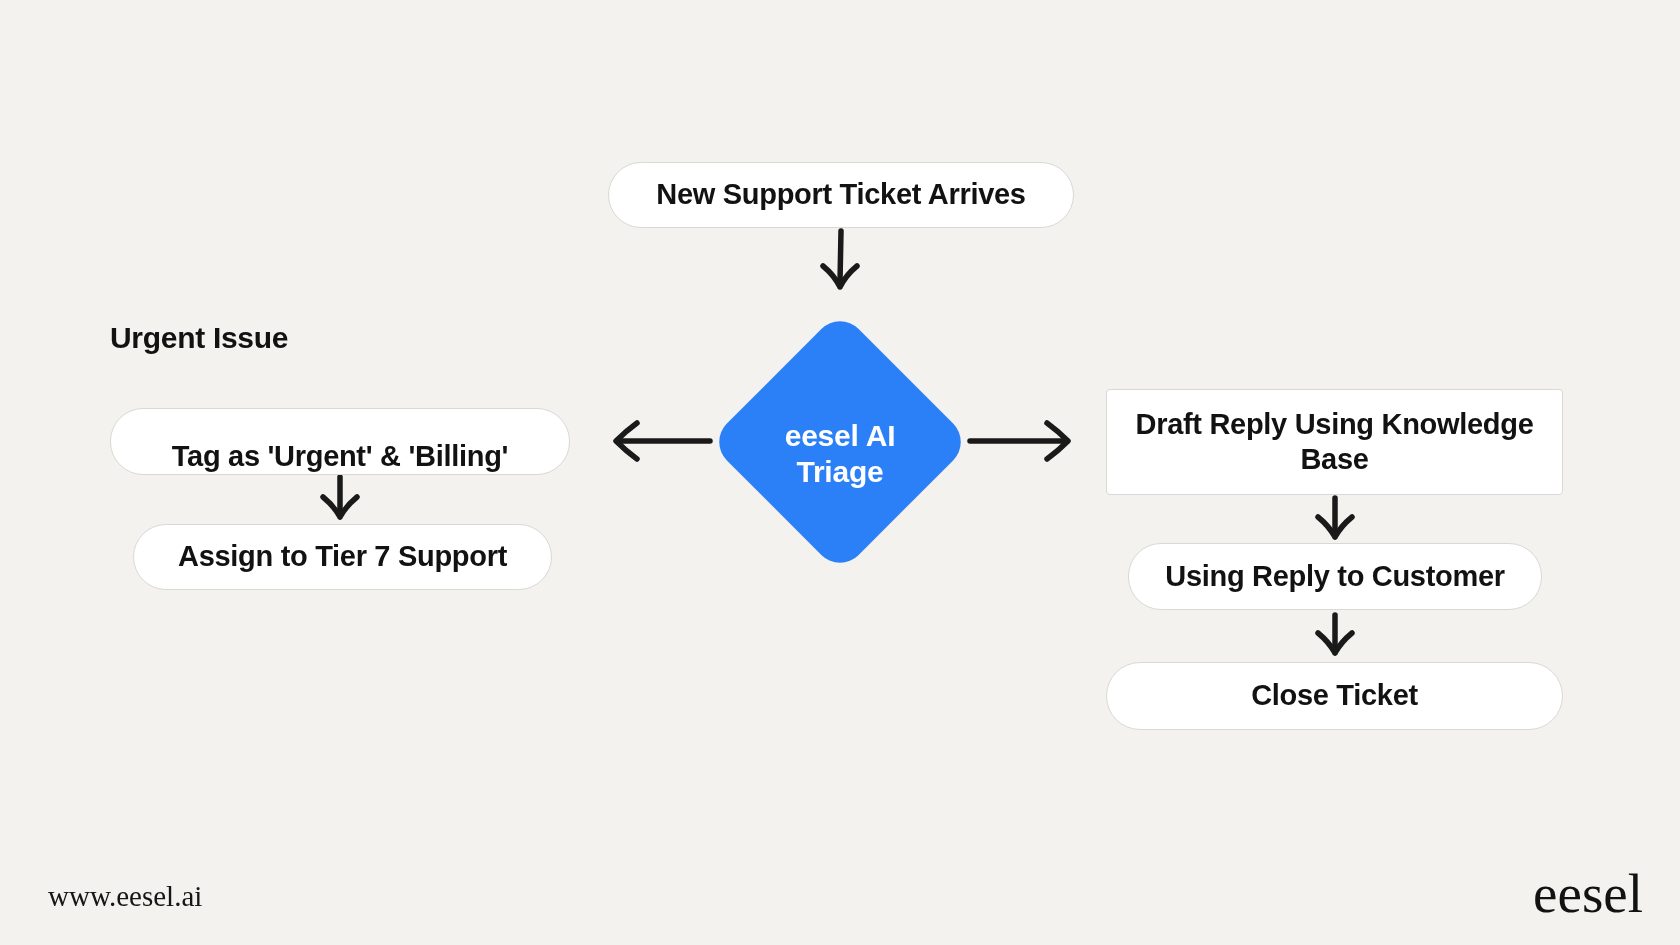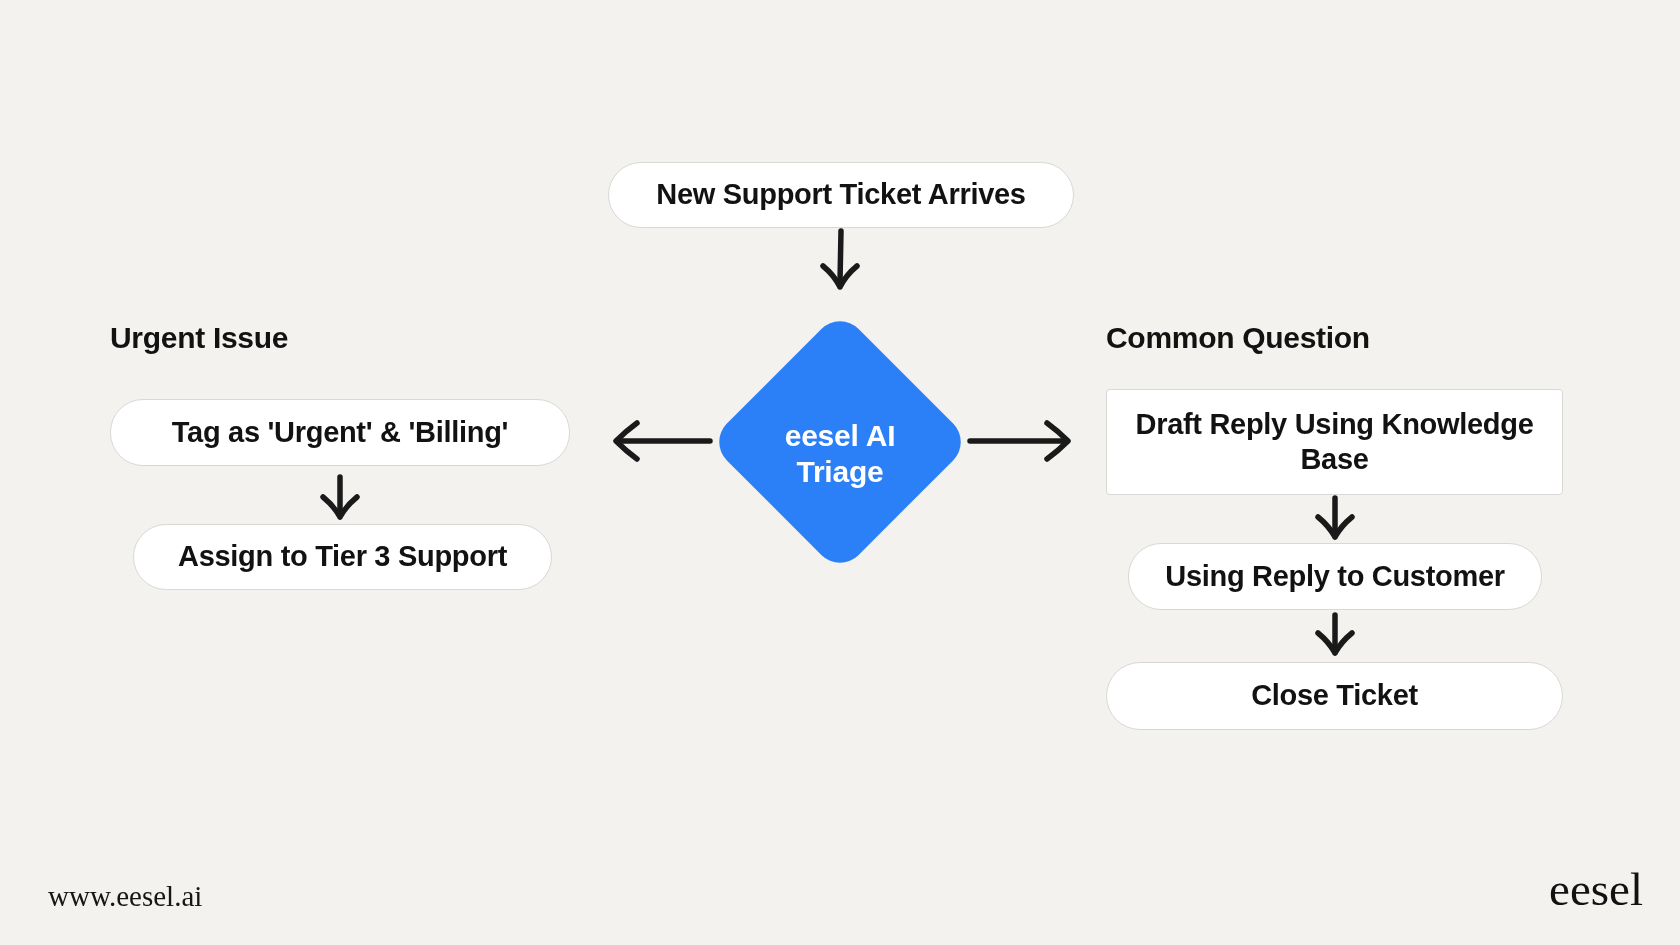--- a/index.html
+++ b/index.html
@@ -21,21 +21,21 @@
     justify-content: center;
     text-align: center;
     font-weight: 700;
     font-size: 29px;
     letter-spacing: -0.3px;
     color: var(--text, #121212);
     box-sizing: border-box;
     line-height: 1.22;
   }
   .node-start   { left: 608px;  top: 162px; width: 466px; height: 66px; }
-  .node-tag     { left: 110px;  top: 399px; width: 460px; height: 67px; }
+  .node-tag     { left: 110px;  top: 408px; width: 460px; height: 67px; align-items: flex-end; }
   .node-assign  { left: 133px;  top: 524px; width: 419px; height: 66px; }
   .node-draft   { left: 1106px; top: 389px; width: 457px; height: 106px; border-radius: 4px; padding: 0 26px; }
   .node-send    { left: 1128px; top: 543px; width: 414px; height: 67px; }
   .node-close   { left: 1106px; top: 662px; width: 457px; height: 68px; border-radius: 34px; text-align: right; }
   .branch-heading {
     position: absolute;
     top: 320px;
     font-weight: 700;
     font-size: 30px;
     letter-spacing: -0.3px;
@@ -88,21 +88,21 @@
     top: 880px;
     font-family: "Liberation Serif", serif;
     font-size: 29px;
     color: #161616;
   }
   .footer-logo {
     position: absolute;
     right: 37px;
     top: 866px;
     font-family: "Liberation Serif", serif;
-    font-size: 47px;
+    font-size: 55px;
     color: #121212;
     line-height: 1.0;
   }
 </style>
 </head>
 <body>
 
 <div class="canvas">
 
   <svg class="flow-arrows" viewBox="0 0 1680 945" xmlns="http://www.w3.org/2000/svg">
@@ -140,24 +140,23 @@
   <div class="diamond-label">eesel AI
 Triage</div>
 
   <div class="branch-heading heading-left">Urgent Issue</div>
 
   <div class="node node-tag">
     <span>Tag as 'Urgent' &amp; 'Billing'</span>
   </div>
 
   <div class="node node-assign">
-    <span>Assign to Tier 3 Support</span>
+    <span>Assign to Tier 7 Support</span>
   </div>
 
-  <div class="branch-heading heading-right">Common Question</div>
 
   <div class="node node-draft">
     <span>Draft Reply Using Knowledge Base</span>
   </div>
 
   <div class="node node-send">
     <span>Using Reply to Customer</span>
   </div>
 
   <div class="node node-close">

